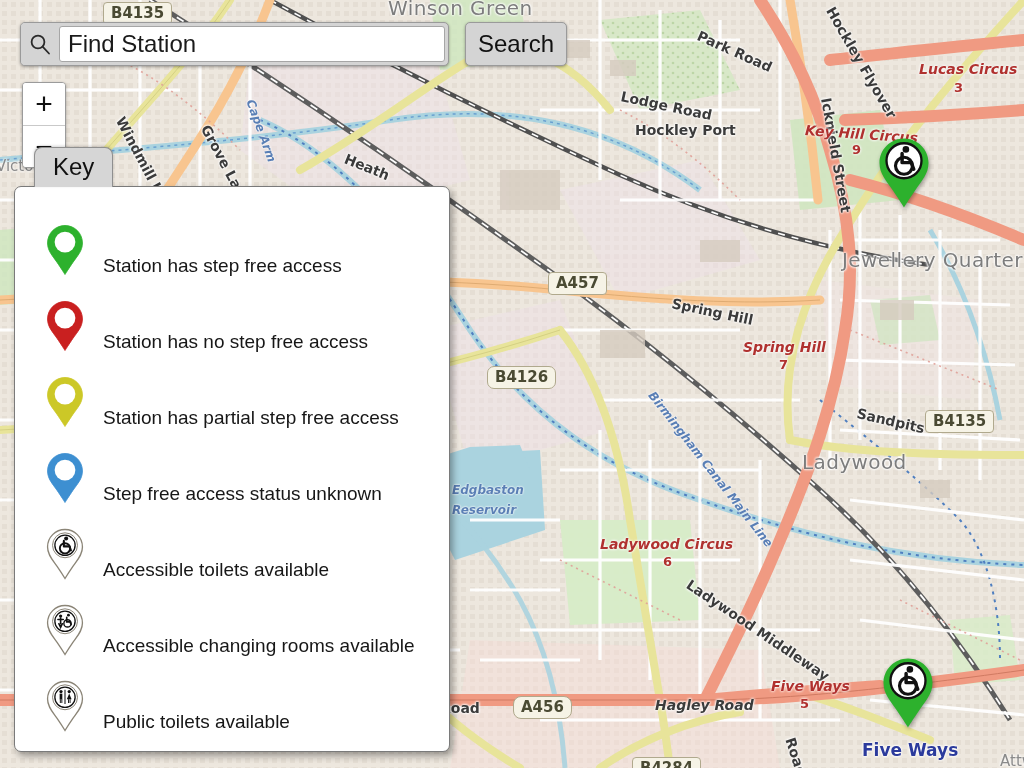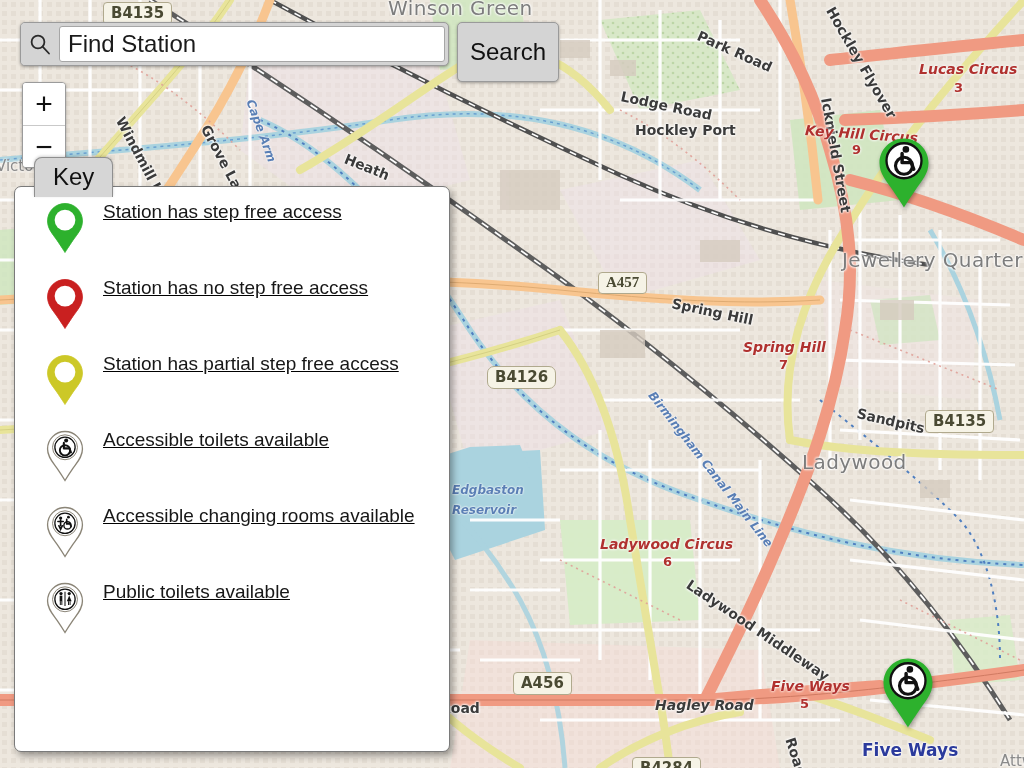--- a/index.html
+++ b/index.html
@@ -68,21 +68,21 @@
     font-weight: 600;
     padding: 1px 7px 2px 7px;
     font-family: "DejaVu Sans", sans-serif;
     white-space: nowrap;
     pointer-events: none;
   }
 
   
   #search-bar {
     position: absolute; left: 20px; top: 22px;
-    display: flex; align-items: stretch; gap: 8px;
+    display: flex; align-items: stretch; gap: 16px;
     z-index: 40;
   }
   .search-wrap {
     display: flex; align-items: stretch;
     background: #d4d4d4;
     border: 1px solid #9a9a9a;
     border-radius: 5px;
     box-shadow: 0 1px 3px rgba(0,0,0,.35);
     height: 44px;
   }
@@ -97,21 +97,21 @@
     background: #fff;
     font-size: 24px;
     font-family: "Liberation Sans", sans-serif;
     color: #1a1a1a;
     padding: 0 8px;
     margin: 3px 3px 3px 0;
     outline: none;
   }
   #search-input::placeholder { color: #1a1a1a; opacity: 1; }
   #search-button {
-    height: 60px;
+    height: 44px;
     background: #d4d4d4;
     border: 1px solid #9a9a9a;
     border-radius: 5px;
     font-size: 24px;
     font-family: "Liberation Sans", sans-serif;
     color: #111;
     padding: 0 12px;
     box-shadow: 0 1px 3px rgba(0,0,0,.35);
     cursor: pointer;
   }
@@ -133,21 +133,21 @@
     font-size: 30px; line-height: 1; color: #111;
     background: #fff;
     cursor: pointer;
     font-family: "Liberation Sans", sans-serif;
     user-select: none;
   }
   #zoom-out-btn { border-top: 1px solid #c9c9c9; height: 42px; }
 
   
   #key-tab {
-    position: absolute; left: 34px; top: 157px;
+    position: absolute; left: 34px; top: 147px;
     background: #d6d6d6;
     border: 1px solid #8f8f8f;
     border-bottom: none;
     border-radius: 8px 8px 0 0;
     padding: 5px 18px 6px 18px;
     font-size: 24px;
     color: #111;
     z-index: 52;
     cursor: pointer;
     box-shadow: 0 -1px 3px rgba(0,0,0,.18);
@@ -156,24 +156,23 @@
     position: absolute; left: 14px; top: 186px;
     width: 436px; height: 566px;
     background: #fff;
     border: 1px solid #7a7a7a;
     border-radius: 7px;
     box-shadow: 3px 4px 7px rgba(0,0,0,.35);
     z-index: 50;
     padding: 14px 0 0 0;
   }
   .key-row {
-    display: flex; align-items: flex-start;
+    display: flex; align-items: flex-end;
     height: 76px;
     padding-left: 22px;
-    text-decoration: underline;
   }
   .key-marker {
     width: 56px; flex: 0 0 56px;
     display: flex; align-items: center; justify-content: center;
   }
   .key-label {
     font-size: 19px;
     color: #171717;
     font-family: "Liberation Sans", sans-serif;
     margin-left: 10px;
@@ -357,24 +356,24 @@
         <div class="map-label lbl-road" style="left: 120px; top: 110px; transform: rotate(62deg);">Windmill Lane</div>
         <div class="map-label lbl-road" style="left: 205px; top: 118px; transform: rotate(62deg);">Grove Lane</div>
         <div class="map-label lbl-water" style="left: 250px; top: 93px; transform: rotate(70deg);">Cape Arm</div>
         <div class="map-label lbl-road" style="left: 345px; top: 150px; transform: rotate(22deg);">Heath</div>
         <div class="map-label lbl-place-sm" style="left: -4px; top: 157px;">Victoria</div>
         <div class="map-label lbl-road" style="left: 440px; top: 700px;">Road</div>
         <div class="map-label lbl-road" style="left: 790px; top: 730px; transform: rotate(72deg);">Road</div>
       </div>
     <div id="map-shields">
         <div class="shield" style="left: 103px; top: 2px;">B4135</div>
-        <div class="shield" style="left: 598px; top: 272px; font-family: Liberation Serif, serif;">A457</div>
+        <div class="shield" style="left: 548px; top: 272px;">A457</div>
         <div class="shield" style="left: 487px; top: 366px; border-radius: 7px;">B4126</div>
         <div class="shield" style="left: 925px; top: 410px;">B4135</div>
-        <div class="shield" style="left: 513px; top: 672px;">A456</div>
+        <div class="shield" style="left: 513px; top: 696px; border-radius: 8px;">A456</div>
         <div class="shield" style="left: 632px; top: 757px;">B4284</div>
       </div>
     <div id="map-markers">
         <div class="map-marker" style="left: 876px; top: 135px;"><svg width="56" height="76" viewBox="0 0 48 65" aria-hidden="true">
     <path d="M 24,3 C 12.4,3 3,12.4 3,24 C 3,33.5 9,39.5 14.5,47.5 C 19.5,54.8 24,62 24,62 C 24,62 28.5,54.8 33.5,47.5 C 39,39.5 45,33.5 45,24 C 45,12.4 35.6,3 24,3 Z" fill="#2db12d"></path>
     <circle cx="24" cy="22" r="15" fill="#ffffff" stroke="#111" stroke-width="2"></circle>
     <g transform="translate(24,22) scale(1.35)">
     <circle cx="1.2" cy="-7.2" r="2.1" fill="#111"></circle>
     <path d="M -1.2,-4.6 L -1.2,1.2 L 4.6,1.2 L 6.2,5.4" stroke="#111" stroke-width="2.2" fill="none" stroke-linecap="round" stroke-linejoin="round"></path>
     <circle cx="0" cy="3.2" r="5.4" fill="none" stroke="#111" stroke-width="2"></circle>
@@ -437,20 +436,29 @@
             <svg width="40" height="54" viewBox="0 0 48 65" aria-hidden="true">
     <path d="M 24,3 C 12.4,3 3,12.4 3,24 C 3,33.5 9,39.5 14.5,47.5 C 19.5,54.8 24,62 24,62 C 24,62 28.5,54.8 33.5,47.5 C 39,39.5 45,33.5 45,24 C 45,12.4 35.6,3 24,3 Z" fill="#ccc827" stroke="#ccc827" stroke-width="1"></path>
     <circle cx="24" cy="23" r="12.5" fill="#ffffff"></circle>
   </svg>
           </div>
           <div class="key-label">Station has partial step free access</div>
         </div>
         <div class="key-row">
           <div class="key-marker">
             <svg width="40" height="54" viewBox="0 0 48 65" aria-hidden="true">
+    <path d="M 24,3 C 12.4,3 3,12.4 3,24 C 3,33.5 9,39.5 14.5,47.5 C 19.5,54.8 24,62 24,62 C 24,62 28.5,54.8 33.5,47.5 C 39,39.5 45,33.5 45,24 C 45,12.4 35.6,3 24,3 Z" fill="#3d8fd1" stroke="#3d8fd1" stroke-width="1"></path>
+    <circle cx="24" cy="23" r="12.5" fill="#ffffff"></circle>
+  </svg>
+          </div>
+          <div class="key-label">Step free access status unknown</div>
+        </div>
+        <div class="key-row">
+          <div class="key-marker">
+            <svg width="40" height="54" viewBox="0 0 48 65" aria-hidden="true">
     <path d="M 24,3 C 12.4,3 3,12.4 3,24 C 3,33.5 9,39.5 14.5,47.5 C 19.5,54.8 24,62 24,62 C 24,62 28.5,54.8 33.5,47.5 C 39,39.5 45,33.5 45,24 C 45,12.4 35.6,3 24,3 Z" fill="none" stroke="#8b8577" stroke-width="1.6"></path>
     <circle cx="24" cy="22" r="15" fill="#ffffff" stroke="#8b8577" stroke-width="1.2"></circle>
     <circle cx="24" cy="22" r="12.2" fill="#ffffff" stroke="#111" stroke-width="1.6"></circle>
     <g transform="translate(24,22) scale(1.15)">
     <circle cx="1.2" cy="-7.2" r="2.1" fill="#111"></circle>
     <path d="M -1.2,-4.6 L -1.2,1.2 L 4.6,1.2 L 6.2,5.4" stroke="#111" stroke-width="2.2" fill="none" stroke-linecap="round" stroke-linejoin="round"></path>
     <circle cx="0" cy="3.2" r="5.4" fill="none" stroke="#111" stroke-width="2"></circle>
   </g>
   </svg>
           </div>

